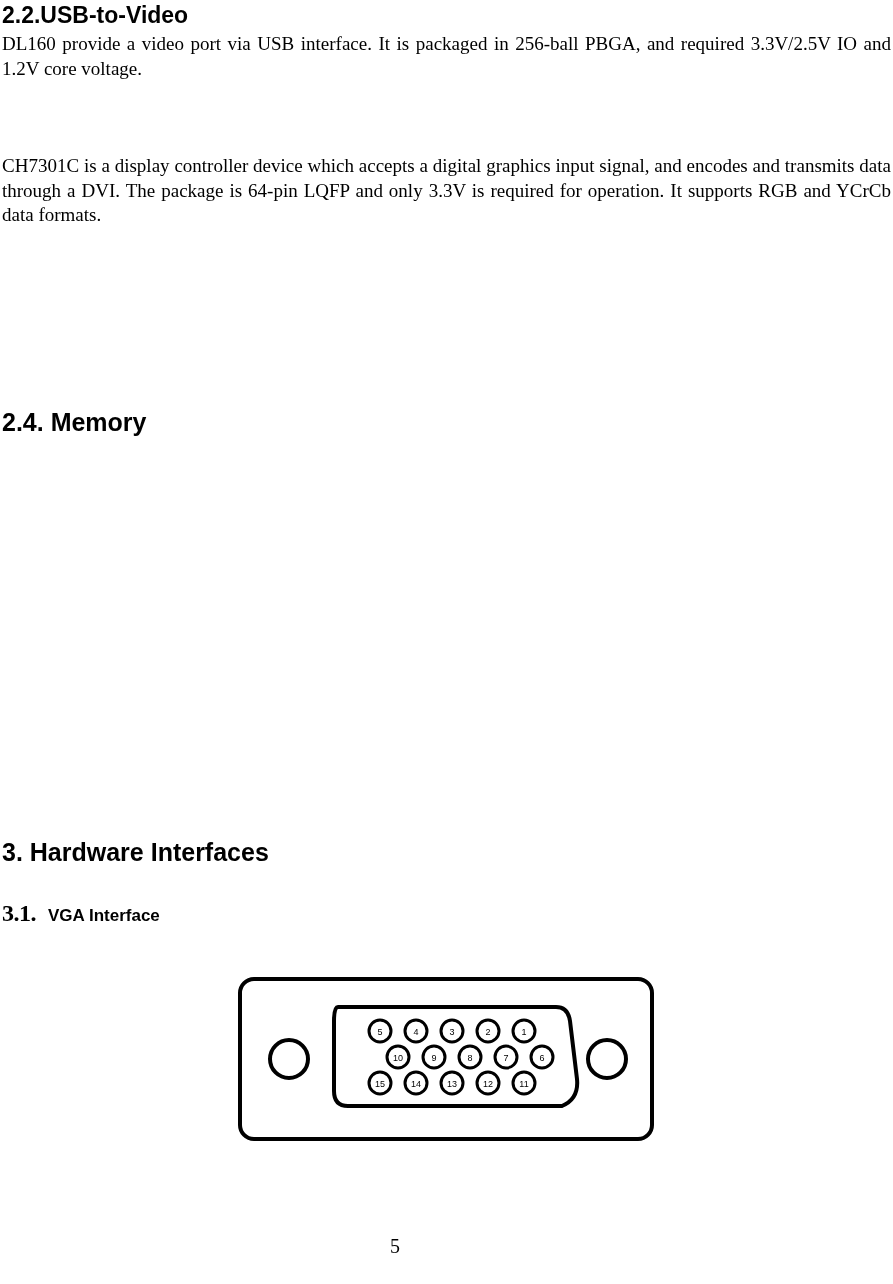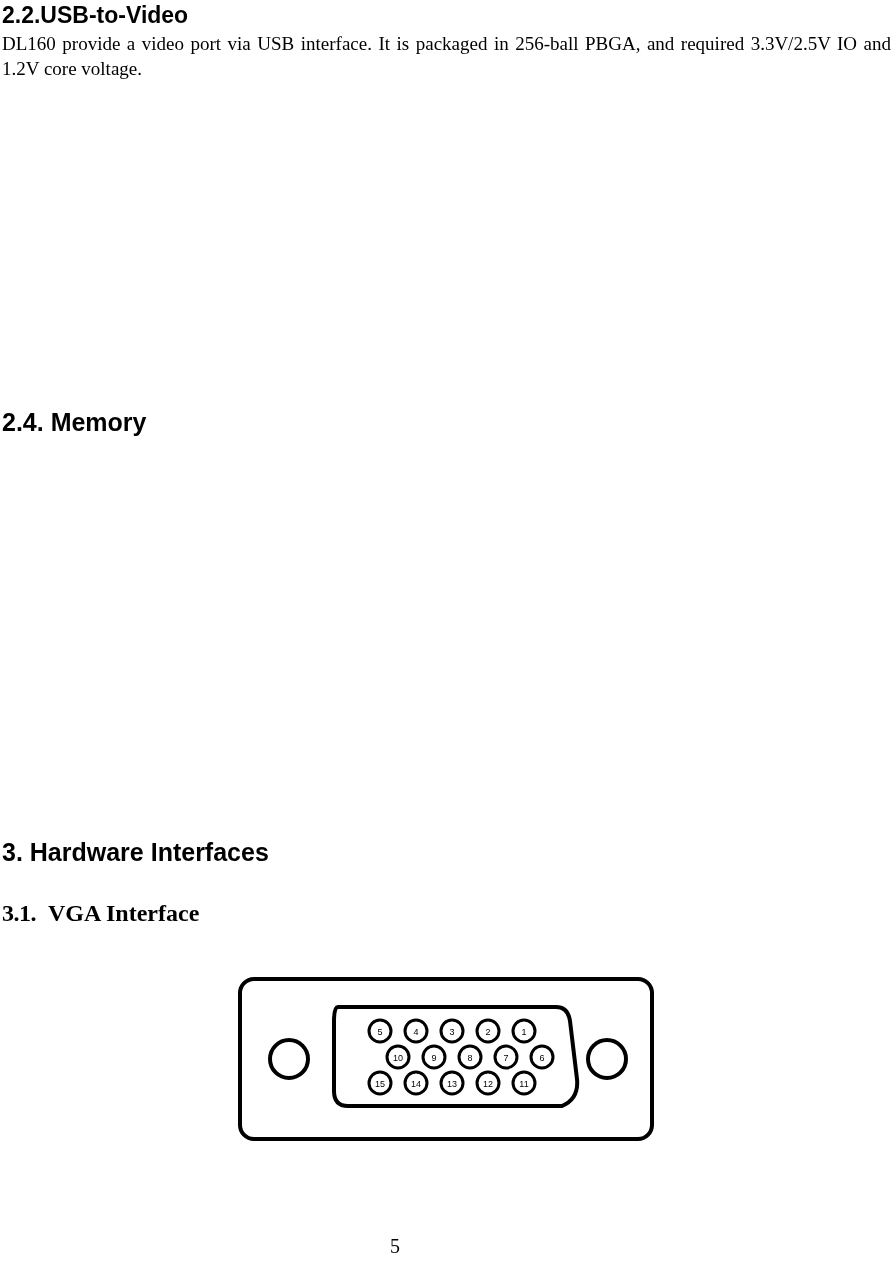--- a/index.html
+++ b/index.html
@@ -56,23 +56,23 @@
   .sec-24 { position: absolute; left: 2px; top: 408px; width: 889px; }
   .sec-3  { position: absolute; left: 2px; top: 838px; width: 889px; }
   .sec-31 { position: absolute; left: 2px; top: 900px; width: 889px; }
   .num-31 {
     font-family: Liberation Serif, serif;
     font-weight: bold;
     font-size: 24px;
     letter-spacing: -0.5px;
   }
   .label-31 {
-    font-family: Liberation Serif, serif;
+    font-family: Liberation Sans, sans-serif;
     font-weight: bold;
-    font-size: 24px;
+    font-size: 17px;
     margin-left: 12px;
   }
   .vga-wrap {
     position: absolute;
     left: 236px;
     top: 975px;
     width: 420px;
     height: 180px;
   }
   .page-number {
@@ -90,20 +90,21 @@
 <body>
 
 <div class="page">
 
   <div class="sec-22">
     <h2 class="heading">2.2.USB-to-Video</h2>
     <p class="body-text">DL160 provide a video port via USB interface. It is packaged in 256-ball PBGA, and required 3.3V/2.5V IO and 1.2V core voltage.</p>
   </div>
 
   <div class="sec-23">
+    <p class="body-text">CH7301C is a display controller device which accepts a digital graphics input signal, and encodes and transmits data through a DVI. The package is 64-pin LQFP and only 3.3V is required for operation. It supports RGB and YCrCb data formats.</p>
   </div>
 
   <div class="sec-24">
     <h2 class="heading-big">2.4.  Memory</h2>
   </div>
 
   <div class="sec-3">
     <h2 class="heading-big">3. Hardware Interfaces</h2>
   </div>
 

